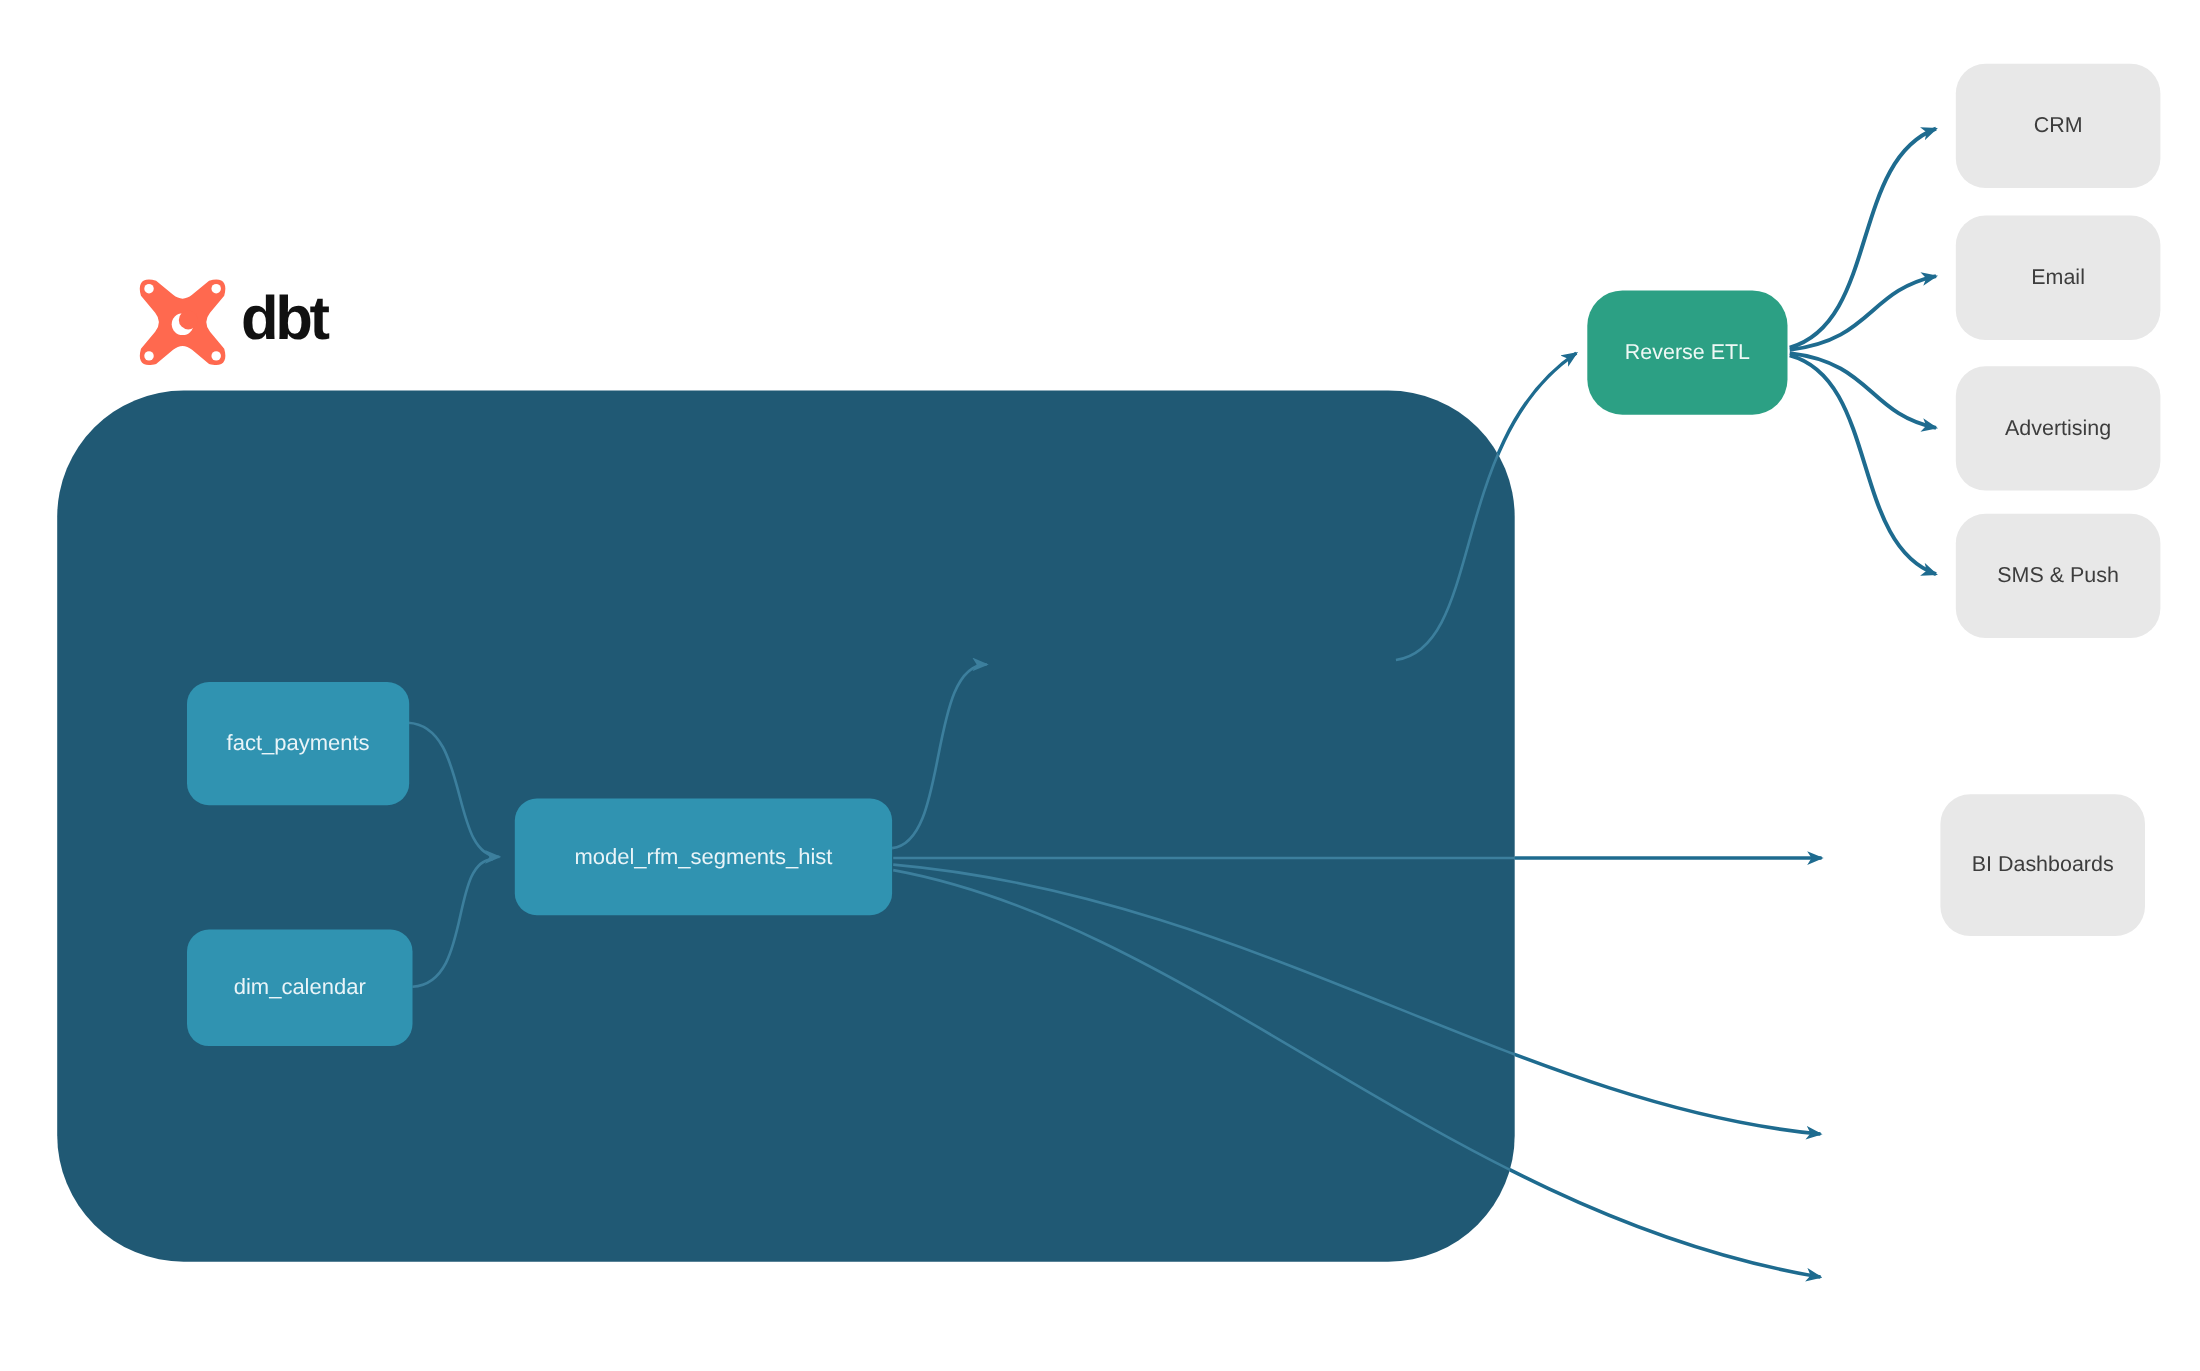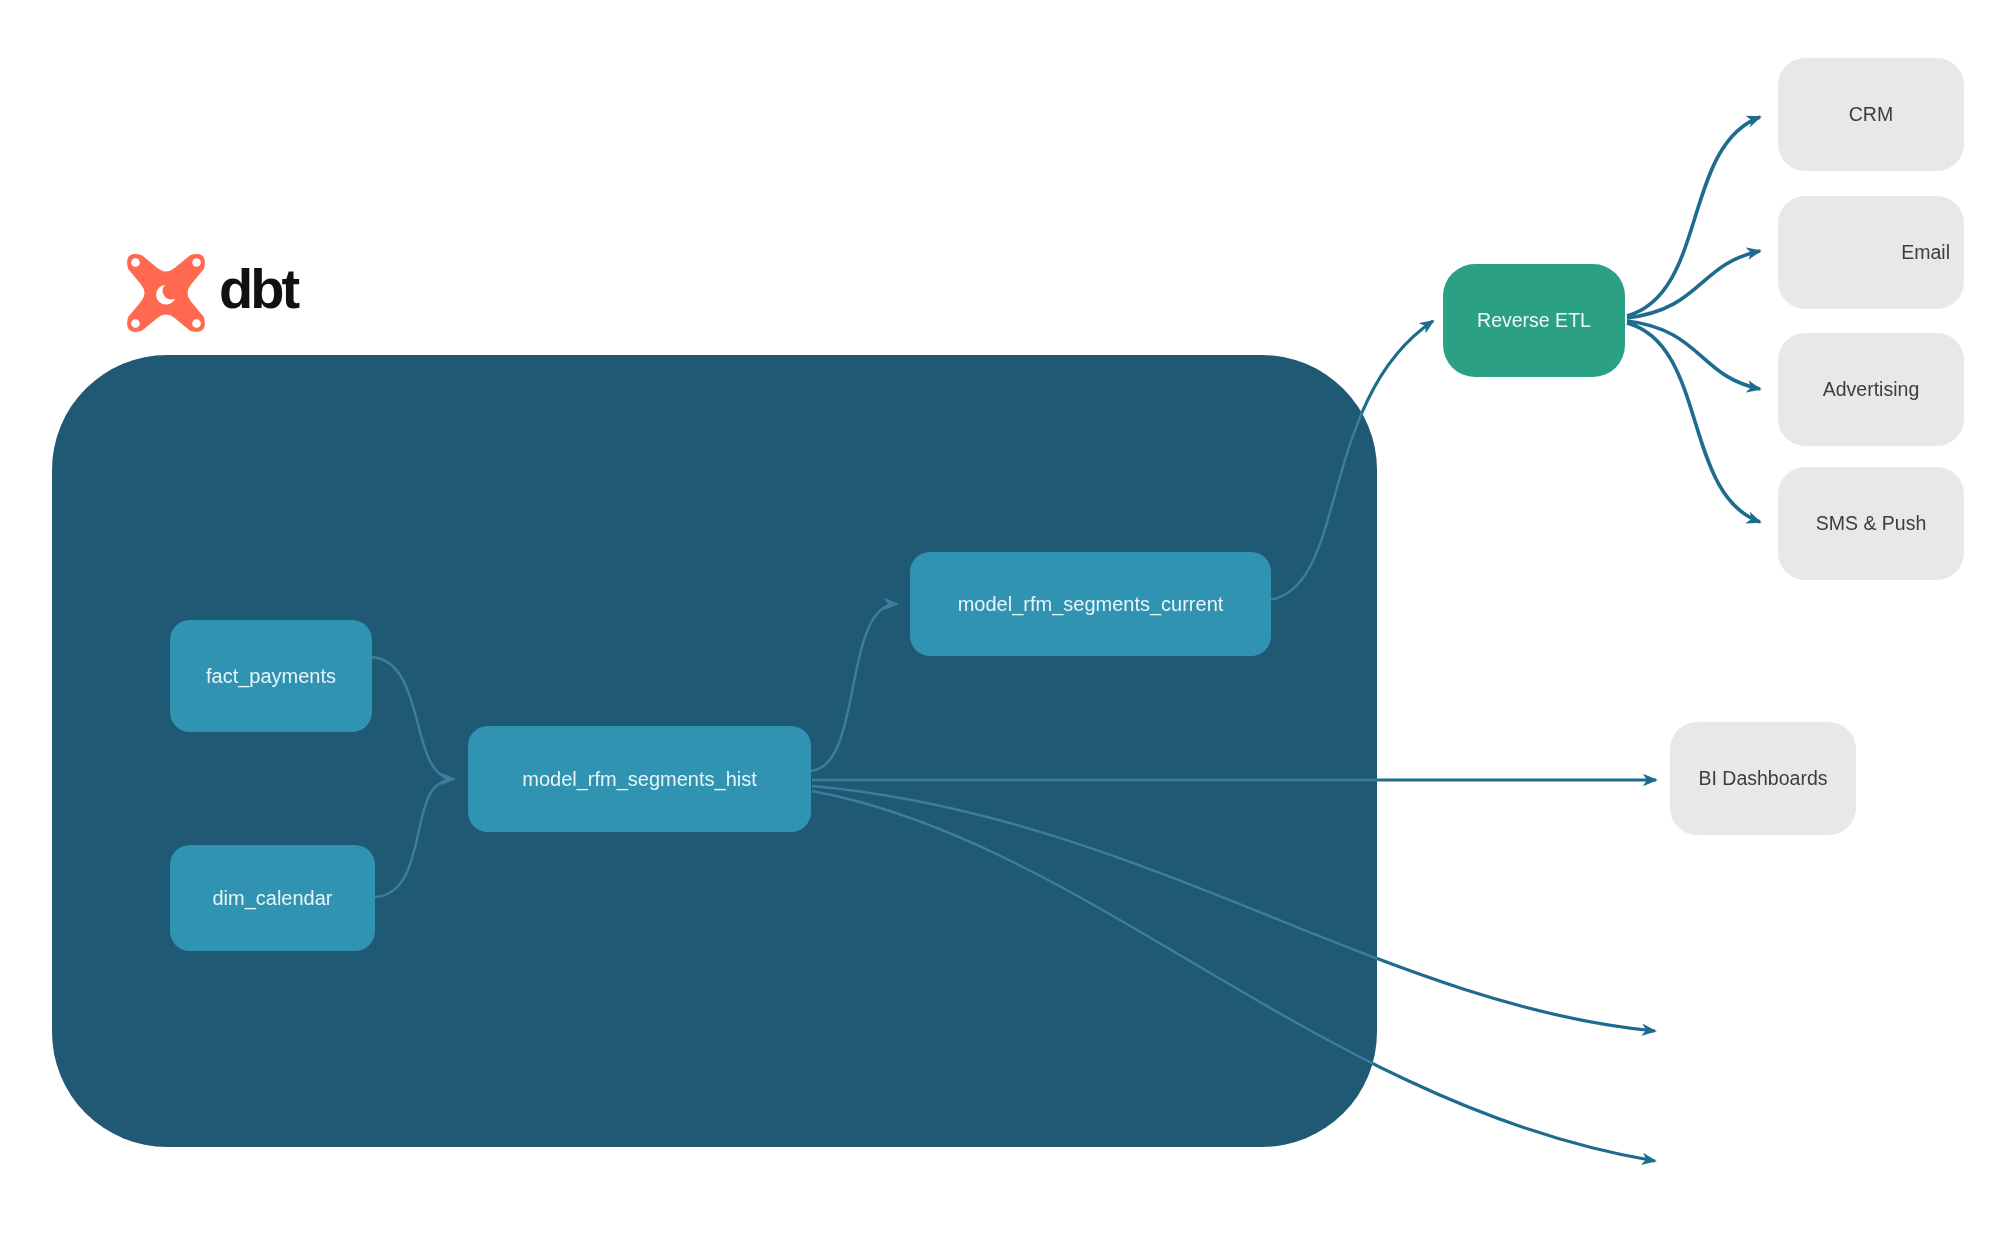--- a/index.html
+++ b/index.html
@@ -32,24 +32,24 @@
   .node-teal{background:#3093b1;color:#e9f4f8;border-radius:20px;font-size:20px;}
   .node-green{background:#2ca084;color:#eef8f5;border-radius:32px;}
   .node-gray{background:#e8e8e8;color:#3d3d3d;border-radius:27px;}
 
   .n-fact   {left:170px;top:620px;width:202px;height:112px;}
   .n-dim    {left:170px;top:845px;width:205px;height:106px;}
   .n-hist   {left:468px;top:726px;width:343px;height:106px;}
   .n-current{left:910px;top:552px;width:361px;height:104px;}
   .n-retl   {left:1443px;top:264px;width:182px;height:113px;}
   .n-crm    {left:1778px;top:58px;  width:186px;height:113px;}
-  .n-email  {left:1778px;top:196px; width:186px;height:113px;justify-content:flex-end;}
+  .n-email  {left:1778px;top:196px; width:186px;height:113px;}
   .n-adv    {left:1778px;top:333px; width:186px;height:113px;}
   .n-sms    {left:1778px;top:467px; width:186px;height:113px;}
-  .n-bi     {left:1670px;top:722px; width:186px;height:113px;}
+  .n-bi     {left:1764px;top:722px; width:186px;height:129px;}
   .n-ds     {left:1670px;top:977px; width:186px;height:112px;}
   .n-fs     {left:1670px;top:1108px;width:186px;height:111px;}
 </style>
 </head>
 <body>
 
 <div class="canvas">
 
   <svg class="diagram" width="2000" height="1246" viewBox="0 0 2000 1246">
     <defs>
@@ -112,23 +112,20 @@
 
   <div class="node node-teal n-fact">
     <span>fact_payments</span>
   </div>
   <div class="node node-teal n-dim">
     <span>dim_calendar</span>
   </div>
   <div class="node node-teal n-hist">
     <span>model_rfm_segments_hist</span>
   </div>
-  <div class="node node-teal n-current">
-    <span>model_rfm_segments_current</span>
-  </div>
 
   <div class="node node-green n-retl">
     <span>Reverse ETL</span>
   </div>
 
   <div class="node node-gray n-crm">
     <span>CRM</span>
   </div>
   <div class="node node-gray n-email">
     <span>Email</span>

